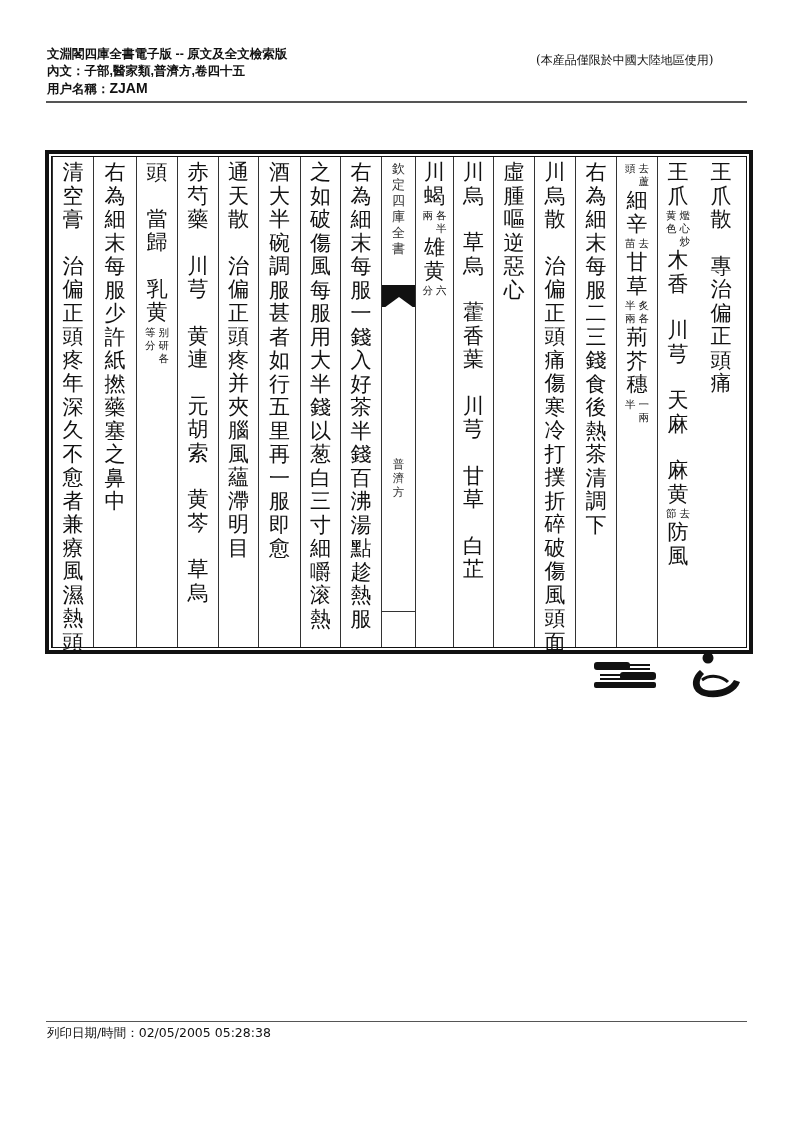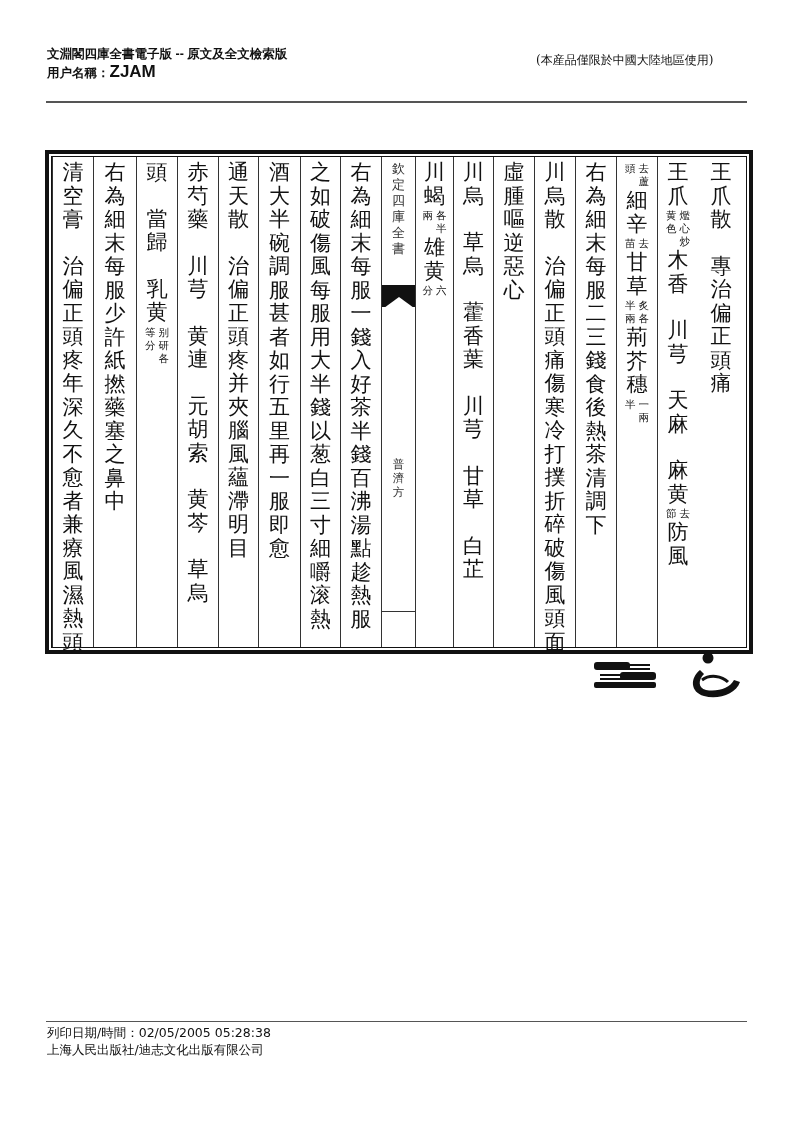--- a/index.html
+++ b/index.html
@@ -33,21 +33,22 @@
   .logo { position:absolute; top:658px; }
   .ftr-rule { position:absolute; left:46px; top:1021px; width:701px; height:1px; background:#555; }
   .ftr { position:absolute; left:47px; top:1024px; font-family:"DejaVu Sans","Liberation Sans",sans-serif;
          font-weight:normal; font-size:12.5px; line-height:17px; }
 </style>
 </head>
 <body>
 
 <div class="hdr-left">
   <div>文淵閣四庫全書電子版 -- 原文及全文檢索版</div>
-  <div><span>用户名稱：</span><span style="font-size:17px;">ZJAM</span></div>
+  <div>內文：子部,醫家類,普濟方,卷四十五</div>
+  <div><span>用户名稱：</span><span style="font-size:14px;">ZJAM</span></div>
 </div>
 <div class="hdr-right">
   <div>(本産品僅限於中國大陸地區使用)</div>
 </div>
 <div class="hdr-rule"></div>
 
 <div class="frame">
   <div class="inner" id="inner">
     <div class="banxin" style="left:329px;width:34px;">
       <div class="bx-top" id="bxTop">
@@ -534,14 +535,13 @@
   <svg width="60" height="50" viewBox="0 0 60 50">
     <circle cx="22" cy="6" r="5.5" fill="#111"></circle>
     <path d="M14 18 C4 26, 4 40, 18 44 C32 48, 50 42, 54 30 L48 28 C44 36, 32 40, 20 38 C12 36, 12 28, 18 22 Z" fill="#111"></path>
     <path d="M16 28 C24 22, 36 24, 42 30" stroke="#111" stroke-width="3" fill="none"></path>
   </svg>
 </div>
 
 <div class="ftr-rule"></div>
 <div class="ftr">
   <div>列印日期/時間：02/05/2005 05:28:38</div>
-  <div>上海人民出版社/迪志文化出版有限公司</div>
 </div>
 
 </body></html>

